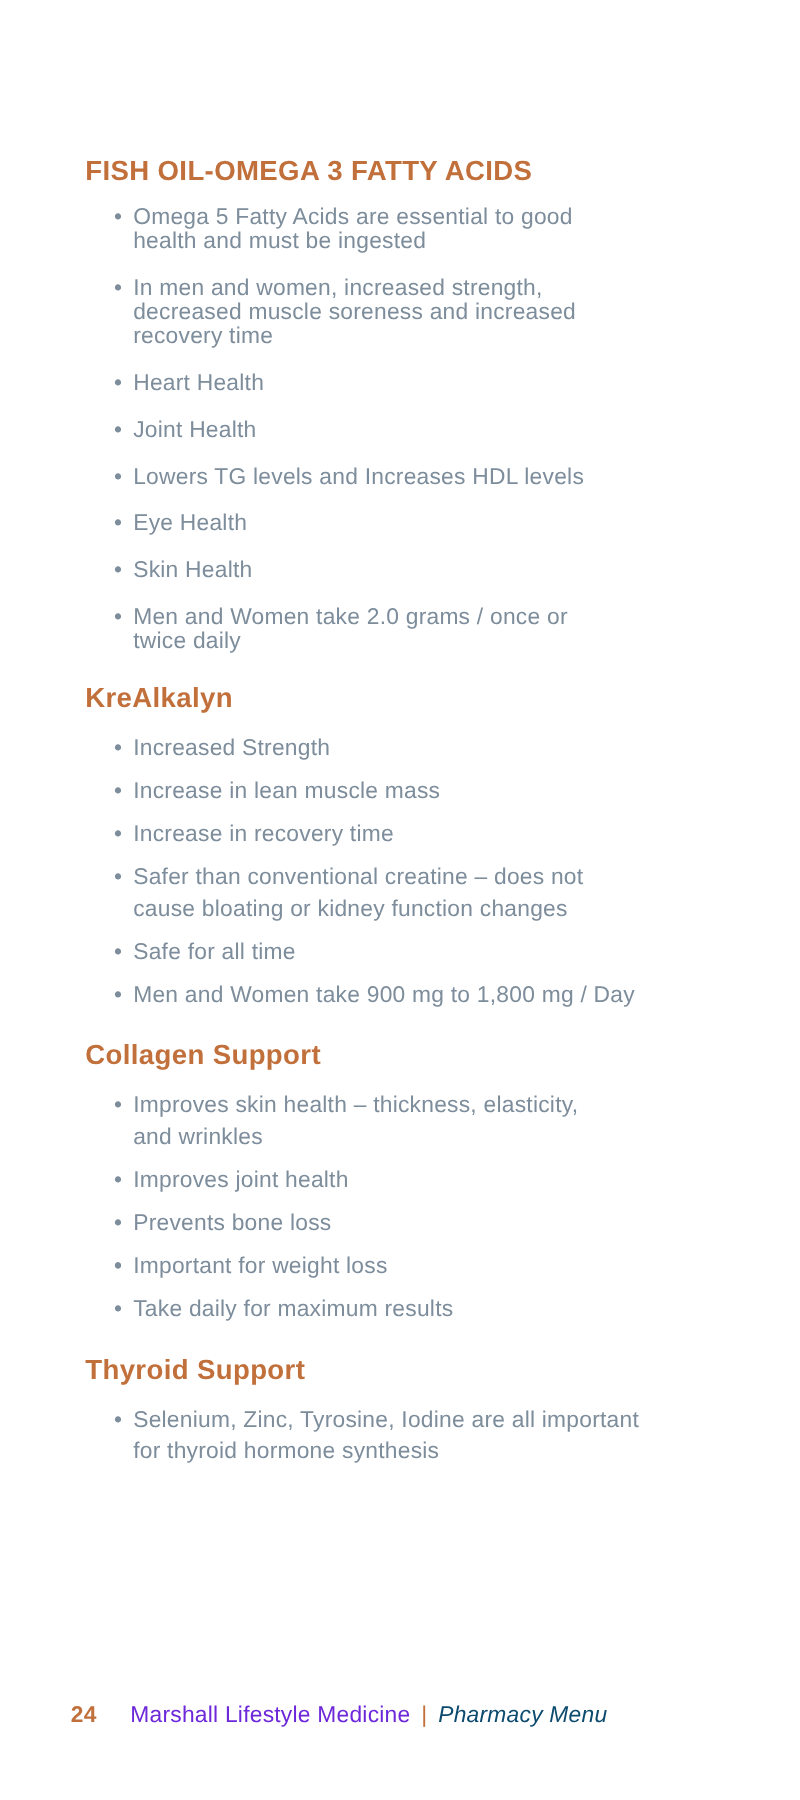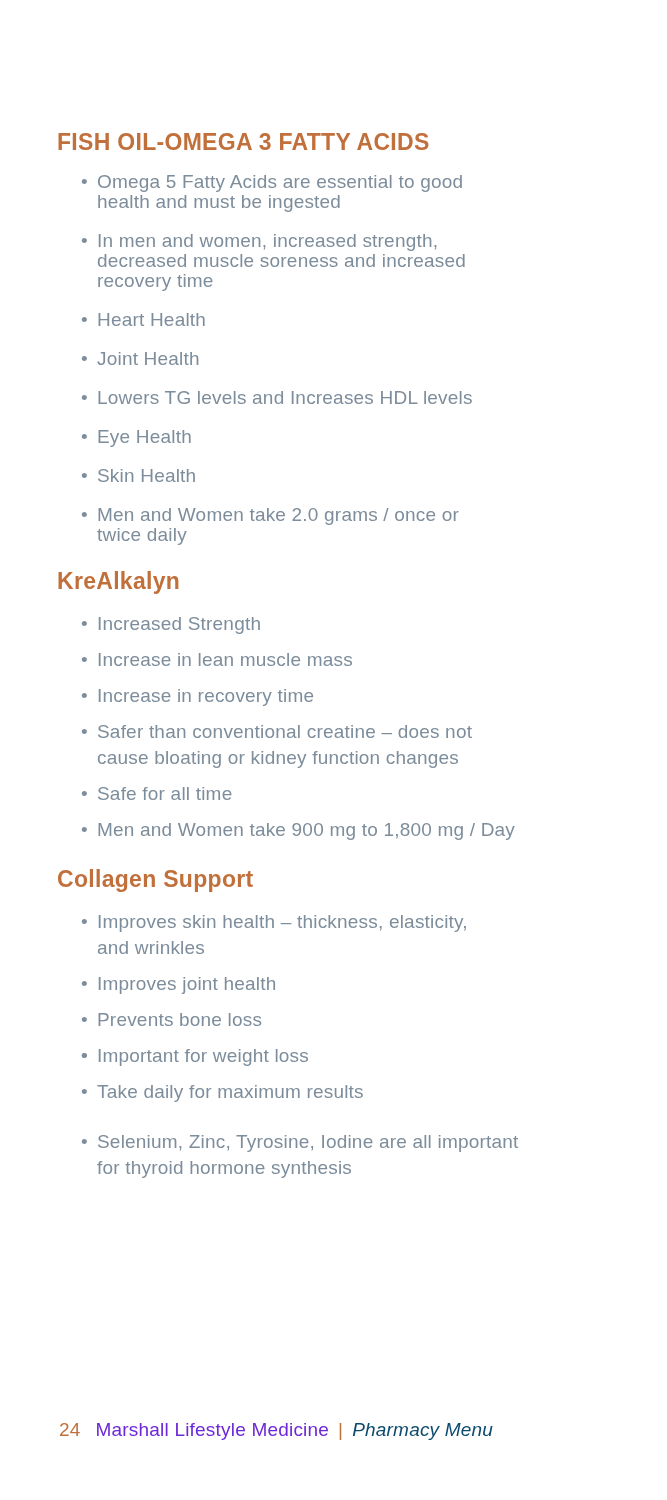--- a/index.html
+++ b/index.html
@@ -6,21 +6,21 @@
   .page {
     position: relative;
     width: 667px;
     height: 1500px;
     background: #ffffff;
     font-family: "Liberation Sans", sans-serif;
     overflow: hidden;
   }
   .content {
     position: absolute;
-    left: 57px;
+    left: 71px;
     top: 130px;
     width: 545px;
   }
   .section { margin: 0; }
   .section + .section { margin-top: 24px; }
   .section-title {
     margin: 0 0 18px 0;
     font-size: 23px;
     line-height: 24px;
     font-weight: bold;
@@ -50,21 +50,21 @@
   .sec-tight li { line-height: 20px; margin-bottom: 19px; }
   .sec-std  li { line-height: 26px; margin-bottom: 10px; }
   .footer {
     position: absolute;
     left: 59px;
     top: 1419px;
     font-size: 19px;
     letter-spacing: 0.2px;
     white-space: nowrap;
   }
-  .footer .page-num { color: #C2703B; font-weight: normal; margin-right: 15px; }
+  .footer .page-num { color: #C2703B; font-weight: bold; margin-right: 28px; }
   .footer .brand    { color: #6d28d9; }
   .footer .sep      { color: #C2703B; margin: 0 9px; }
   .footer .menu     { color: #0c4a6e; font-style: italic; }
 </style>
 </head>
 <body>
 
 <div class="page">
   <div class="content">
 
@@ -106,20 +106,21 @@
 and wrinkles</span></li>
         <li><span class="dot">•</span><span class="txt">Improves joint health</span></li>
         <li><span class="dot">•</span><span class="txt">Prevents bone loss</span></li>
         <li><span class="dot">•</span></li>
         <li><span class="dot">•</span><span class="txt">Important for weight loss</span></li>
         <li><span class="dot">•</span><span class="txt">Take daily for maximum results</span></li>
       </ul>
     </div>
 
     <div class="section">
+      <h2 class="section-title">Thyroid Support</h2>
       <ul class="bullets sec-std">
         <li><span class="dot">•</span><span class="txt">Selenium, Zinc, Tyrosine, Iodine are all important
 for thyroid hormone synthesis</span></li>
       </ul>
     </div>
 
   </div>
 
   <div class="footer">
     <span class="page-num">24</span><span class="brand">Marshall Lifestyle Medicine</span><span class="sep">|</span><span class="menu">Pharmacy Menu</span>

